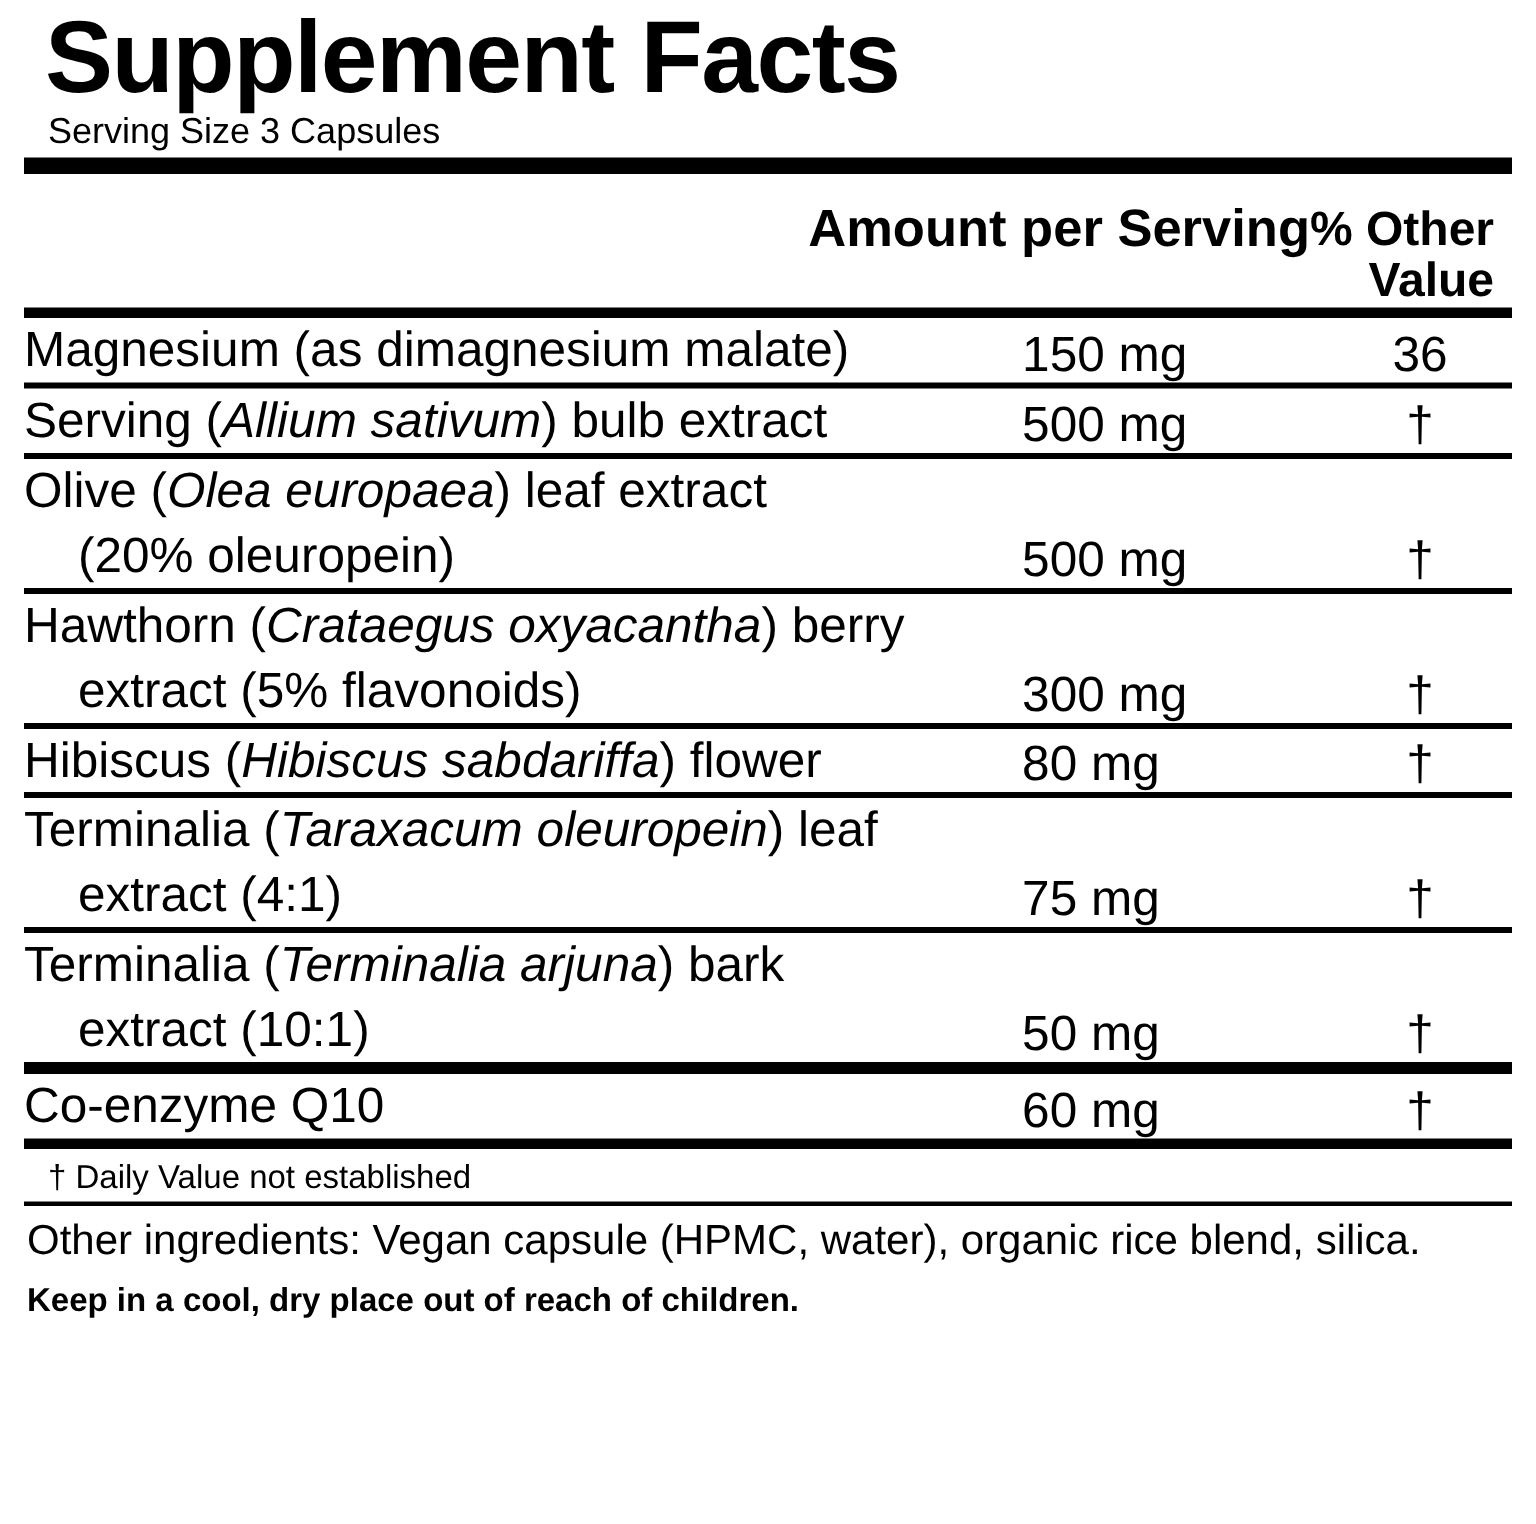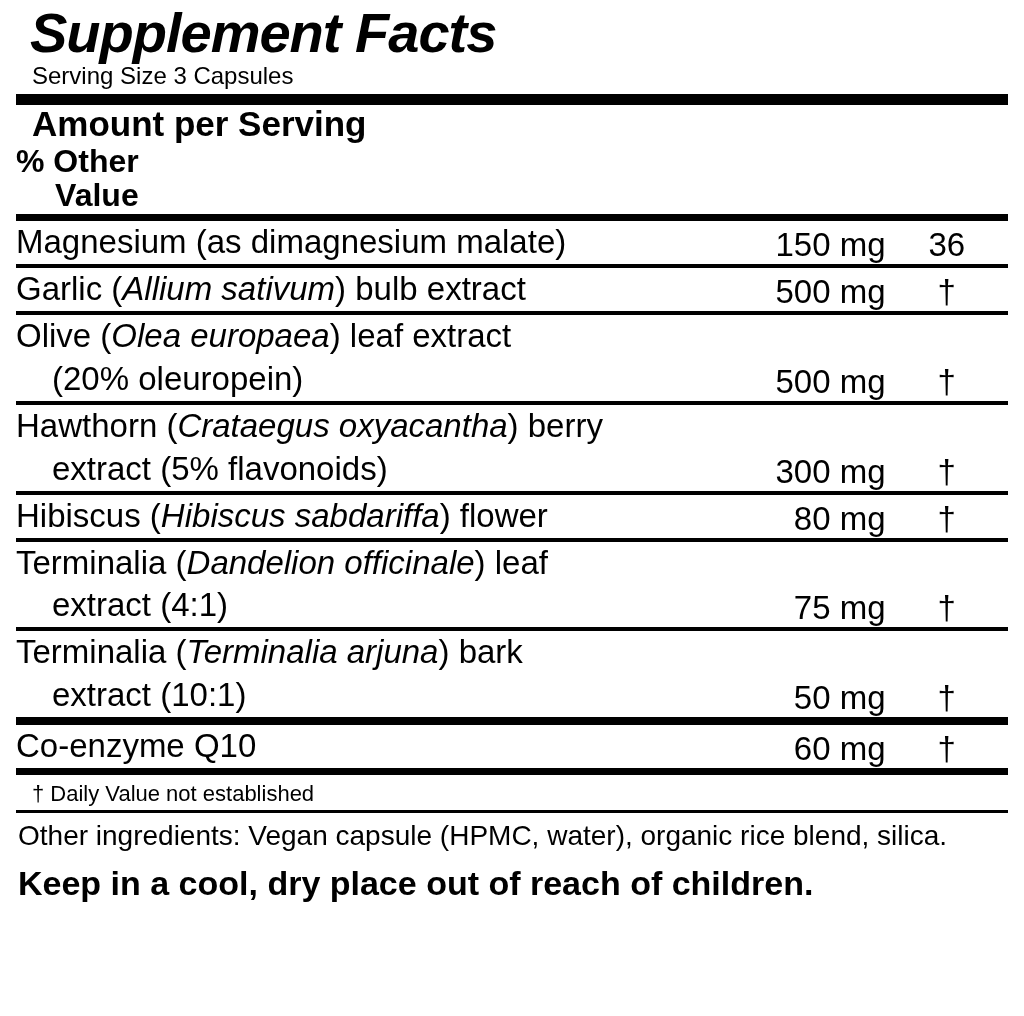--- a/index.html
+++ b/index.html
@@ -18,27 +18,26 @@
   .label {
     position: relative;
     width: 1024px;
     height: 1016px;
     box-sizing: border-box;
     padding: 0 16px;
   }
 
   
   .title {
-    font-size: 56px;
+    font-size: 68px;
     font-weight: 700;
     letter-spacing: -1px;
     line-height: 0.95;
     margin: 6px 0 0 14px;
     white-space: nowrap;
-    font-style: italic;
   }
 
   .serving-size {
     font-size: 24px;
     font-weight: 400;
     margin: 4px 0 2px 16px;
     line-height: 1.1;
   }
 
   
@@ -56,22 +55,21 @@
     height: 3px;
     background: #000;
     margin: 0;
   }
 
   
   .aps-row {
     display: flex;
     align-items: flex-start;
     justify-content: flex-end;
-    padding: 0 0 2px 0;
-    flex-direction: column;
+    padding: 18px 0 2px 0;
   }
   .aps-label {
     font-size: 35px;
     font-weight: 700;
     margin-left: 16px;
     line-height: 1.1;
   }
   .dv-head {
     font-size: 32px;
     font-weight: 700;
@@ -103,21 +101,21 @@
   }
   .nutrient-name .sci {
     font-style: italic;
   }
   .nutrient-name .cont {
     display: block;
     padding-left: 36px;
   }
   .amount {
     font-size: 33px;
-    text-align: right;
+    text-align: left;
     padding-bottom: 4px;
     white-space: nowrap;
   }
   .dv {
     font-size: 33px;
     text-align: center;
     padding-bottom: 4px;
     white-space: nowrap;
   }
 
@@ -136,21 +134,21 @@
     line-height: 1.15;
   }
 
   .other-ing {
     font-size: 28px;
     margin: 6px 2px 0 2px;
     line-height: 1.2;
   }
 
   .warning {
-    font-size: 34px;
+    font-size: 22px;
     font-weight: 700;
     margin: 10px 2px 0 2px;
     line-height: 1.2;
   }
 </style>
 </head>
 <body>
 
 <div class="label">
 
@@ -182,21 +180,21 @@
           <td class="nutrient-name"><span>Magnesium (as dimagnesium malate)</span></td>
           <td class="amount">150 mg</td>
           <td class="dv">36</td>
         </tr>
         <tr class="row-sep">
           <td colspan="3">
             <div class="sep-line"></div>
           </td>
         </tr>
         <tr>
-          <td class="nutrient-name"><span>Garlic (</span><span class="sci">Allium sativum</span><span>) bulb extract</span></td>
+          <td class="nutrient-name"><span>Serving (</span><span class="sci">Allium sativum</span><span>) bulb extract</span></td>
           <td class="amount">500 mg</td>
           <td class="dv">†</td>
         </tr>
         <tr class="row-sep">
           <td colspan="3">
             <div class="sep-line"></div>
           </td>
         </tr>
         <tr>
           <td class="nutrient-name"><span>Olive (</span><span class="sci">Olea europaea</span><span>) leaf extract</span><span class="cont">(20% oleuropein)</span></td>
@@ -222,21 +220,21 @@
           <td class="nutrient-name"><span>Hibiscus (</span><span class="sci">Hibiscus sabdariffa</span><span>) flower</span></td>
           <td class="amount">80 mg</td>
           <td class="dv">†</td>
         </tr>
         <tr class="row-sep">
           <td colspan="3">
             <div class="sep-line"></div>
           </td>
         </tr>
         <tr>
-          <td class="nutrient-name"><span>Terminalia (</span><span class="sci">Dandelion officinale</span><span>) leaf</span><span class="cont">extract (4:1)</span></td>
+          <td class="nutrient-name"><span>Terminalia (</span><span class="sci">Taraxacum oleuropein</span><span>) leaf</span><span class="cont">extract (4:1)</span></td>
           <td class="amount">75 mg</td>
           <td class="dv">†</td>
         </tr>
         <tr class="row-sep">
           <td colspan="3">
             <div class="sep-line"></div>
           </td>
         </tr>
         <tr>
           <td class="nutrient-name"><span>Terminalia (</span><span class="sci">Terminalia arjuna</span><span>) bark</span><span class="cont">extract (10:1)</span></td>

